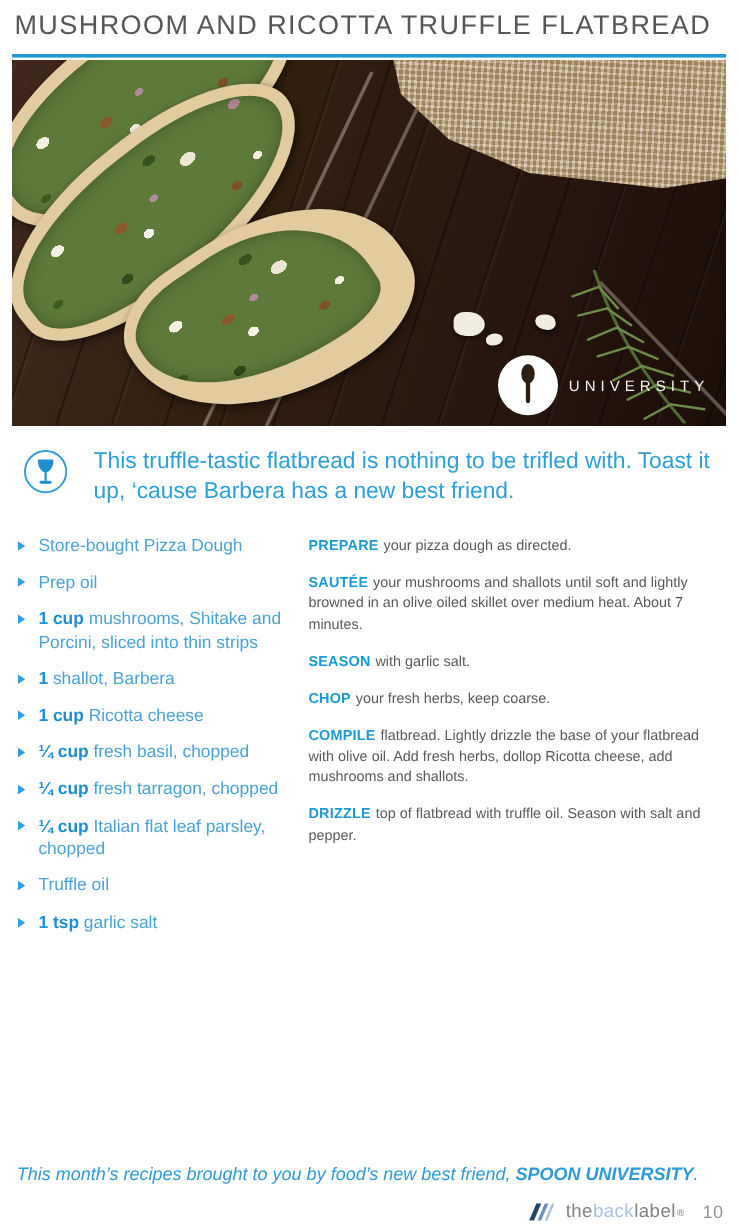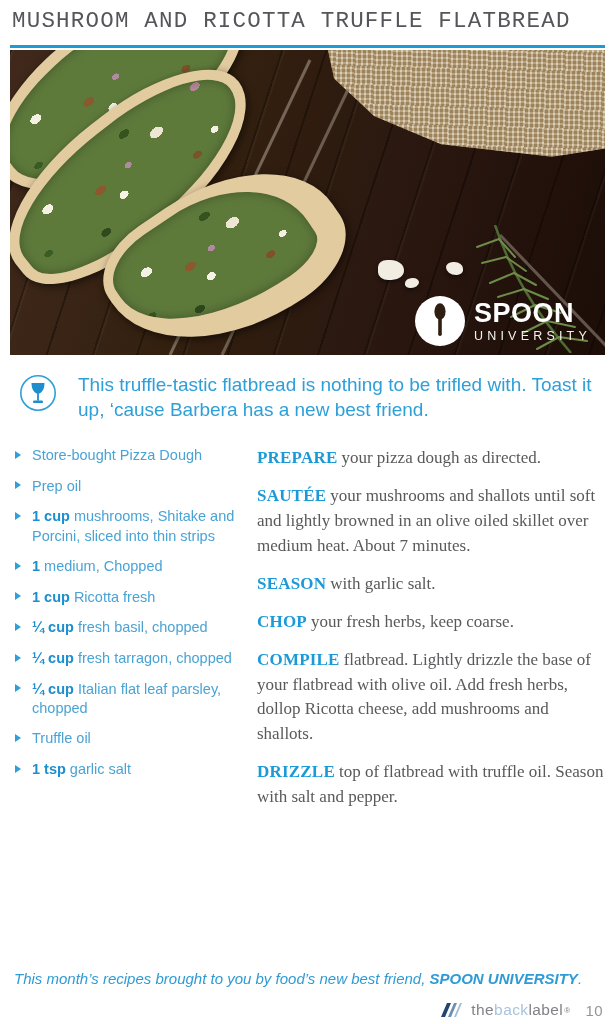--- a/index.html
+++ b/index.html
@@ -1,19 +1,19 @@
 <!DOCTYPE html>
 <html><head>
 <meta charset="utf-8">
 <style>
   html,body{margin:0;padding:0;background:#fff;}
   .page{position:relative;width:615px;height:1024px;background:#fff;overflow:hidden;
         font-family:"Liberation Sans",sans-serif;}
   
-  .hdr{padding:8px 10px 0 12px;font-family:Liberation Mono, monospace;}
+  .hdr{padding:8px 10px 0 12px;}
   .title{font-size:22.5px;font-weight:400;color:#55565a;letter-spacing:1.2px;white-space:nowrap;}
   .meta{margin-top:5px;font-size:15px;color:#4aa3d5;letter-spacing:.3px;}
   .rule{height:3px;background:#1e9ad6;margin:11px 10px 2px 10px;}
   
   .photo{position:relative;margin:0 10px;height:305px;overflow:hidden;
     background:
       repeating-linear-gradient(108deg, rgba(0,0,0,.28) 0 2px, rgba(255,255,255,.03) 2px 4px,
         transparent 4px 42px, rgba(0,0,0,.33) 42px 44px, transparent 44px 86px),
       linear-gradient(105deg,#40291c 0%,#33200f 35%,#2a1710 65%,#1c0d07 100%);}
   .skewers{position:absolute;inset:0;}
@@ -64,21 +64,21 @@
   .cols{display:flex;margin:24px 10px 0 14px;}
   .ingcol{flex:none;width:240px;}
   .ingcol ul{list-style:none;margin:0;padding:0;}
   .ingcol li{position:relative;padding-left:18px;margin-bottom:11.5px;
              font-size:14.5px;line-height:1.32;color:#4aa3d5;}
   .tri{position:absolute;left:1px;top:4.5px;width:0;height:0;
        border-left:6px solid #2e9fd8;border-top:4px solid transparent;border-bottom:4px solid transparent;}
   .ing-qty{font-weight:700;color:#1d8fd0;margin-right:4px;text-align:center;}
   .ing-qty:empty{display:none;margin:0;}
   .stepcol{flex:1;padding-left:3px;}
-  .stepcol p{margin:0 0 13.5px 0;font-size:17px;line-height:1.45;color:#58595b;font-family:Liberation Serif, serif;}
+  .stepcol p{margin:0 0 13.5px 0;font-size:12px;line-height:1.45;color:#58595b;}
   .kw{font-weight:700;color:#1b9ad7;margin-right:4px;letter-spacing:.2px;}
   
   .note{position:absolute;left:14px;bottom:37px;font-style:italic;font-size:15px;color:#2e9bd6;}
   .note-bold{font-weight:700;}
   .brandbar{position:absolute;right:12px;bottom:5px;display:flex;align-items:center;
             font-size:15.5px;color:#808285;letter-spacing:.4px;justify-content:center;}
   .bl-mark{margin-right:5px;display:block;}
   .bl-back{color:#a7c3dd;}
   .bl-reg{font-size:8px;vertical-align:top;color:#808285;margin-left:1px;}
   .pgnum{margin-left:15px;color:#939598;font-size:15px;}
@@ -129,21 +129,20 @@
       </g>
     </svg>
     <div class="spoonlogo">
       <div class="spooncircle">
         <svg width="50" height="50" viewBox="0 0 50 50">
           <ellipse cx="25" cy="15.5" rx="5.6" ry="8.2" fill="#2f1e12"></ellipse>
           <rect x="23.2" y="21" width="3.6" height="19" rx="1.8" fill="#2f1e12"></rect>
         </svg>
       </div>
       <div>
-        <div class="spoonword">SPOON</div>
         <div class="spoonsub">UNIVERSITY</div>
       </div>
     </div>
   </div>
 
   <div class="callout">
     <svg class="callout-ic" width="38" height="38" viewBox="0 0 38 38">
       <circle cx="19" cy="19" r="17.2" fill="none" stroke="#2e9fd8" stroke-width="1.6"></circle>
       <path d="M12.5 9 h13 c0 6.5 -2.6 10 -6.5 11 c-3.9 -1 -6.5 -4.5 -6.5 -11 z" fill="#1e8ecf"></path>
       <rect x="18.1" y="19.5" width="1.8" height="7.2" fill="#1e8ecf"></rect>
@@ -151,22 +150,22 @@
     </svg>
     <div class="callout-tx">This truffle-tastic flatbread is nothing to be trifled with. Toast it up, ‘cause Barbera has a new best friend.</div>
   </div>
 
   <div class="cols">
     <div class="ingcol">
       <ul>
         <li><span class="tri"></span><span>Store-bought Pizza Dough</span></li>
         <li><span class="tri"></span><span>Prep oil</span></li>
         <li><span class="tri"></span><span class="ing-qty">1 cup</span><span>mushrooms, Shitake and Porcini, sliced into thin strips</span></li>
-        <li><span class="tri"></span><span class="ing-qty">1</span><span>medium, Chopped</span></li>
-        <li><span class="tri"></span><span class="ing-qty">1 cup</span><span>Ricotta fresh</span></li>
+        <li><span class="tri"></span><span class="ing-qty">1</span><span>shallot, Barbera</span></li>
+        <li><span class="tri"></span><span class="ing-qty">1 cup</span><span>Ricotta cheese</span></li>
         <li><span class="tri"></span><span class="ing-qty">¼ cup</span><span>fresh basil, chopped</span></li>
         <li><span class="tri"></span><span class="ing-qty">¼ cup</span><span>fresh tarragon, chopped</span></li>
         <li><span class="tri"></span><span class="ing-qty">¼ cup</span><span>Italian flat leaf parsley, chopped</span></li>
         <li><span class="tri"></span><span>Truffle oil</span></li>
         <li><span class="tri"></span><span class="ing-qty">1 tsp</span><span>garlic salt</span></li>
       </ul>
     </div>
     <div class="stepcol">
       <p><span class="kw">PREPARE</span><span>your pizza dough as directed.</span></p>
       <p><span class="kw">SAUTÉE</span><span>your mushrooms and shallots until soft and lightly browned in an olive oiled skillet over medium heat. About 7 minutes.</span></p>

